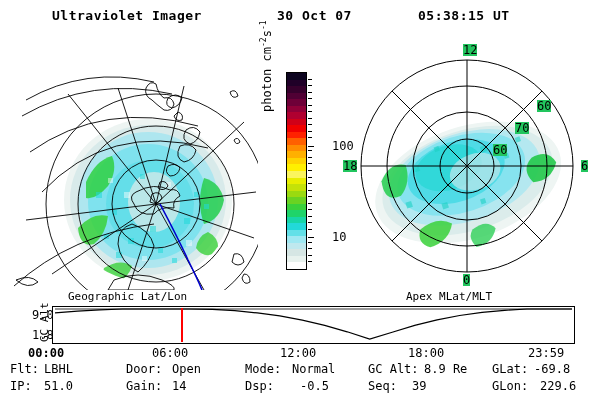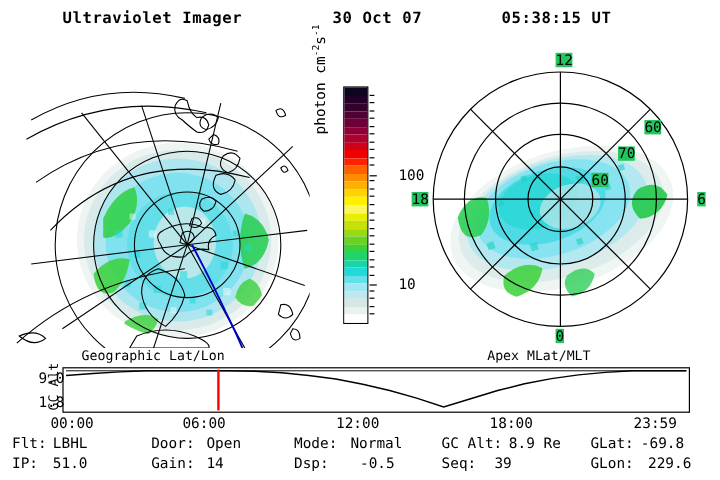--- a/index.html
+++ b/index.html
@@ -289,21 +289,21 @@
 <div class="ytick" id="yt-lo">1.8</div>
 
 <div id="orbit-frame" class="abs">
   <svg width="521" height="36" viewBox="0 0 521 36" preserveAspectRatio="none">
     <polyline id="alt-curve" fill="none" stroke="#000" stroke-width="1.2" points="2.0,5.9 24.5,4.2 47.0,2.9 69.4,2.0 91.9,2.0 114.4,2.0 136.9,2.0 159.3,2.4 181.8,3.7 204.3,5.9 226.8,8.9 249.3,13.2 271.7,18.4 294.2,24.8 316.7,32.1 339.2,25.3 361.7,18.4 384.1,12.8 406.6,8.5 429.1,5.4 451.6,3.3 474.0,2.0 496.5,2.0 519.0,2.0"></polyline>
     <line x1="2" y1="2" x2="519" y2="2" stroke="#000" stroke-width="0.8"></line>
   </svg>
   <div class="abs" style="left:128px;top:1px;width:2px;height:34px;background:#ff0000;"></div>
 </div>
 
-<div class="xtick" style="left:42px;">00:00</div>
+<div class="xtick" style="left:28px;font-weight:bold;">00:00</div>
 <div class="xtick" style="left:152px;">06:00</div>
 <div class="xtick" style="left:280px;">12:00</div>
 <div class="xtick" style="left:408px;">18:00</div>
 <div class="xtick" style="left:528px;">23:59</div>
 
 <div id="meta">
   <div class="meta-row">
     <span class="meta-cell" style="left:10px;">Flt:</span>
     <span class="meta-cell" style="left:44px;">LBHL</span>
     <span class="meta-cell" style="left:126px;">Door:</span>

